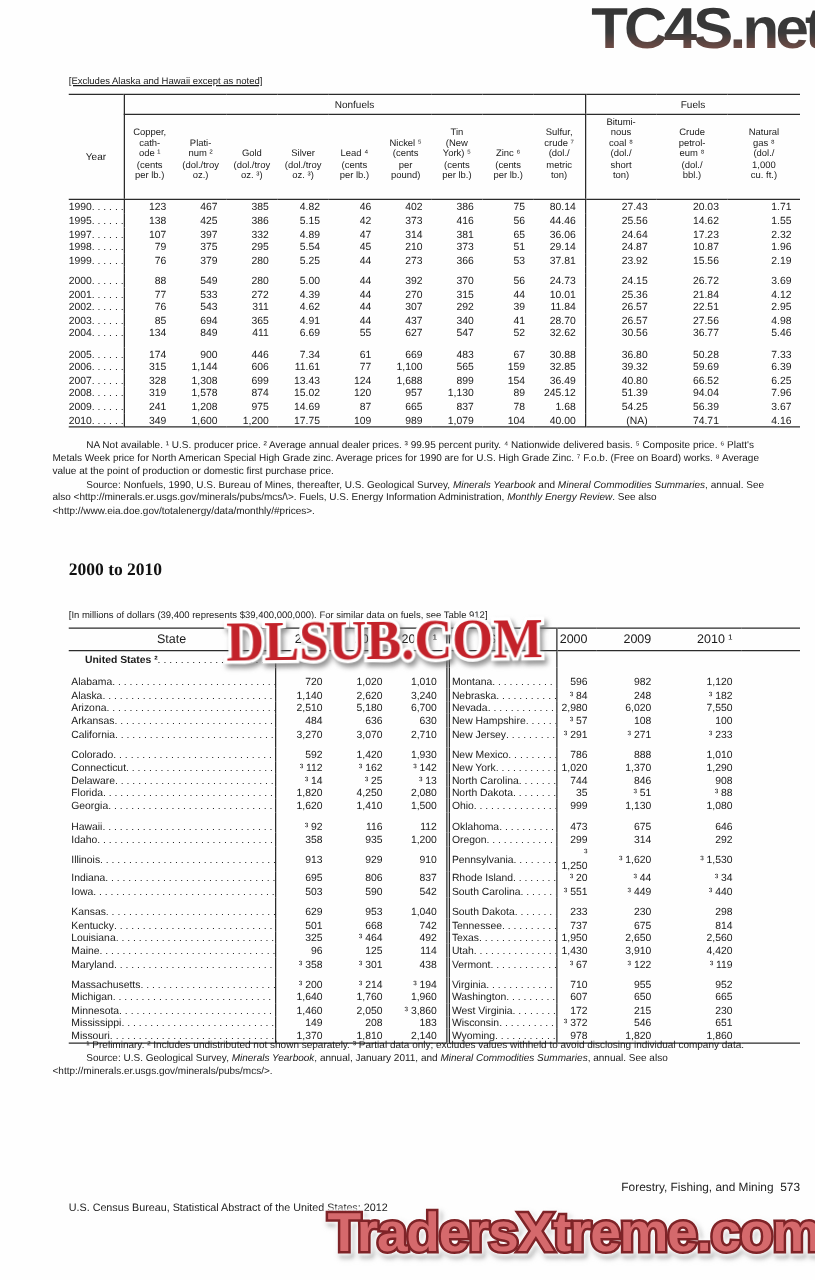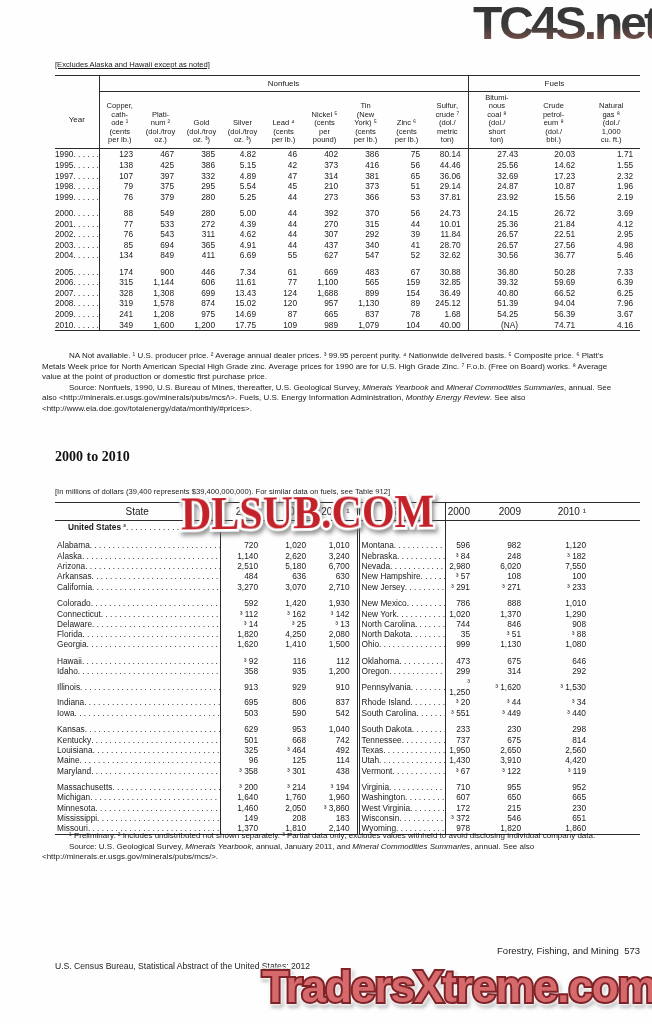--- a/index.html
+++ b/index.html
@@ -8,21 +8,21 @@
   .abs{position:absolute;}
   .tbl-title{font-family:"Liberation Serif",serif;font-weight:bold;font-size:14px;line-height:17px;color:#111;}
   .tbl-note{font-size:7.6px;color:#1a1a1a;}
   table{border-collapse:collapse;table-layout:fixed;}
   
   #t906{width:585px;border-top:1px solid #2b2b2b;border-bottom:1.6px solid #2b2b2b;}
   #t906 th{font-weight:normal;}
   #t906 .sp-row th{font-size:8px;height:13px;text-align:center;vertical-align:middle;}
   #t906 .sp-band{border-bottom:1px solid #2b2b2b;border-left:1px solid #2b2b2b;}
   #t906 .hcell{white-space:pre-line;font-size:7.55px;line-height:8.4px;text-align:center;
-               vertical-align:bottom;padding:2px 0 4px;border-bottom:1px solid #2b2b2b;}
+               vertical-align:bottom;padding:2px 0 15px;border-bottom:1px solid #2b2b2b;}
   #t906 .hyear{vertical-align:middle;font-size:8px;border-bottom:1px solid #2b2b2b;}
   #t906 tbody td{height:10.6px;line-height:10.6px;font-size:8.3px;padding:0;}
   #t906 td.num{text-align:right;padding-right:7px;}
   #t906 tr>*:nth-child(2){border-left:1px solid #2b2b2b;}
   #t906 tr>*:nth-child(11){border-left:1px solid #2b2b2b;}
   #t906 tr.spacer td{height:5.6px;line-height:5.6px;}
   
   #t907{width:585px;border-top:1px solid #2b2b2b;border-bottom:1.6px solid #2b2b2b;}
   #t907 th{font-weight:normal;font-size:10px;height:15px;vertical-align:middle;
            border-bottom:1px solid #2b2b2b;}
@@ -200,21 +200,21 @@
           </td>
           <td class="num">107</td>
           <td class="num">397</td>
           <td class="num">332</td>
           <td class="num">4.89</td>
           <td class="num">47</td>
           <td class="num">314</td>
           <td class="num">381</td>
           <td class="num">65</td>
           <td class="num">36.06</td>
-          <td class="num">32.69</td>
+          <td class="num">24.64</td>
           <td class="num">17.23</td>
           <td class="num">2.32</td>
         </tr>
         <tr>
           <td class="ycell">
             <div class="lead-wrap">
               <span>1998</span>
               <span class="leader">. . . . . . . . . . . . . . . . . . . . . . . . . . . . . . . . . . . . . . . .</span>
             </div>
           </td>

